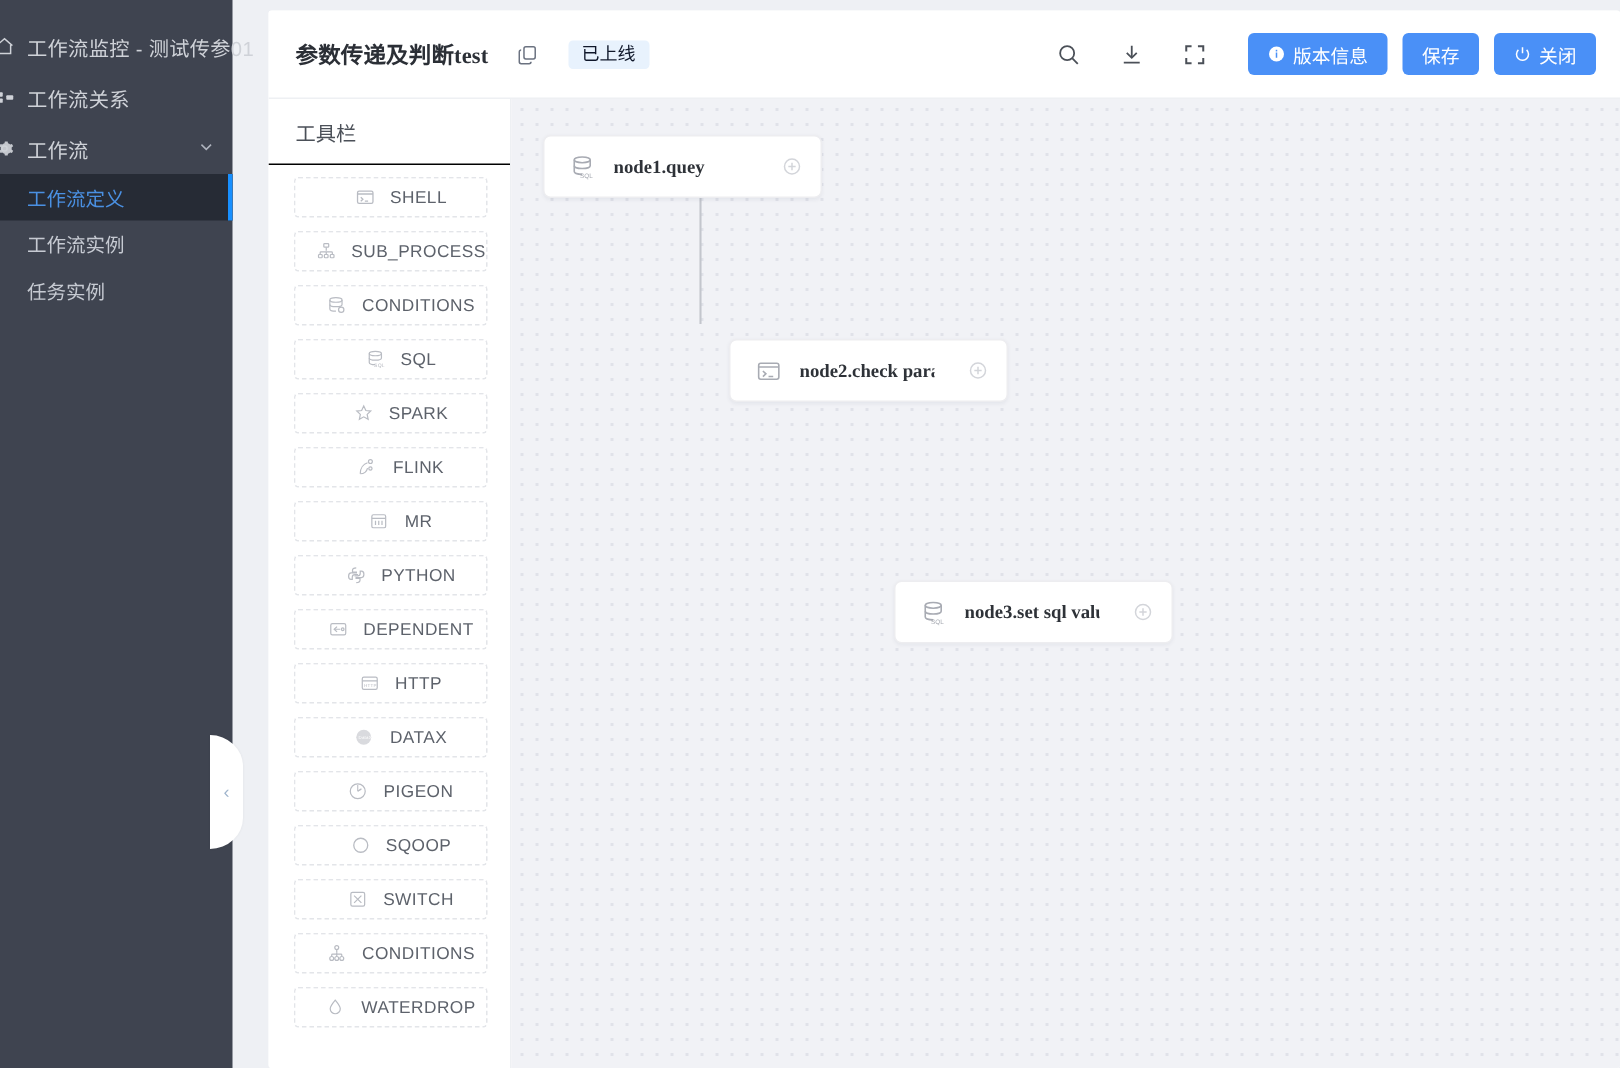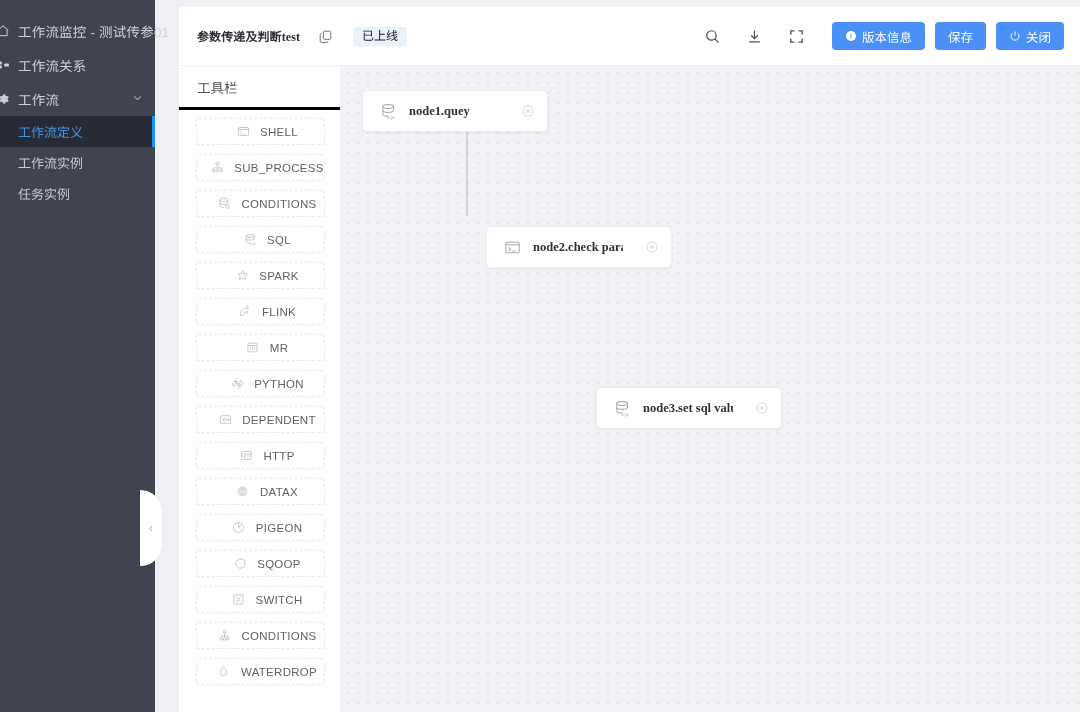--- a/index.html
+++ b/index.html
@@ -93,21 +93,21 @@
 
   
   .topbar {
     height: 59px; min-height: 59px;
     display: flex; align-items: center;
     padding: 0 16px 0 18px;
     border-bottom: 1px solid #eef0f3;
     background: #fff;
   }
   .wf-title {
-    font-size: 12px;
+    font-size: 15px;
     font-weight: bold;
     color: #2b2f36;
     font-family: "Liberation Serif", "DejaVu Serif", serif;
     letter-spacing: .1px;
   }
   .copy-icon {
     margin-left: 18px;
     color: #6b7280;
     display: flex; align-items: center;
     cursor: pointer;
@@ -156,21 +156,21 @@
     border-right: 1px solid #eef0f3;
     display: flex; flex-direction: column;
     background: #fff;
   }
   .toolbox-head {
     height: 44px; min-height: 44px;
     display: flex; align-items: center;
     padding-left: 18px;
     font-size: 13.5px;
     color: #4b5058;
-    border-bottom: 3px solid #000000;
+    border-bottom: 1px solid #000000;
   }
   .toolbox-list {
     flex: 1 1 auto;
     padding: 8px 15px 10px 17px;
     overflow: hidden;
   }
   .tool-item {
     height: 27px;
     border: 1px dashed #e3e5e9;
     border-radius: 3px;

